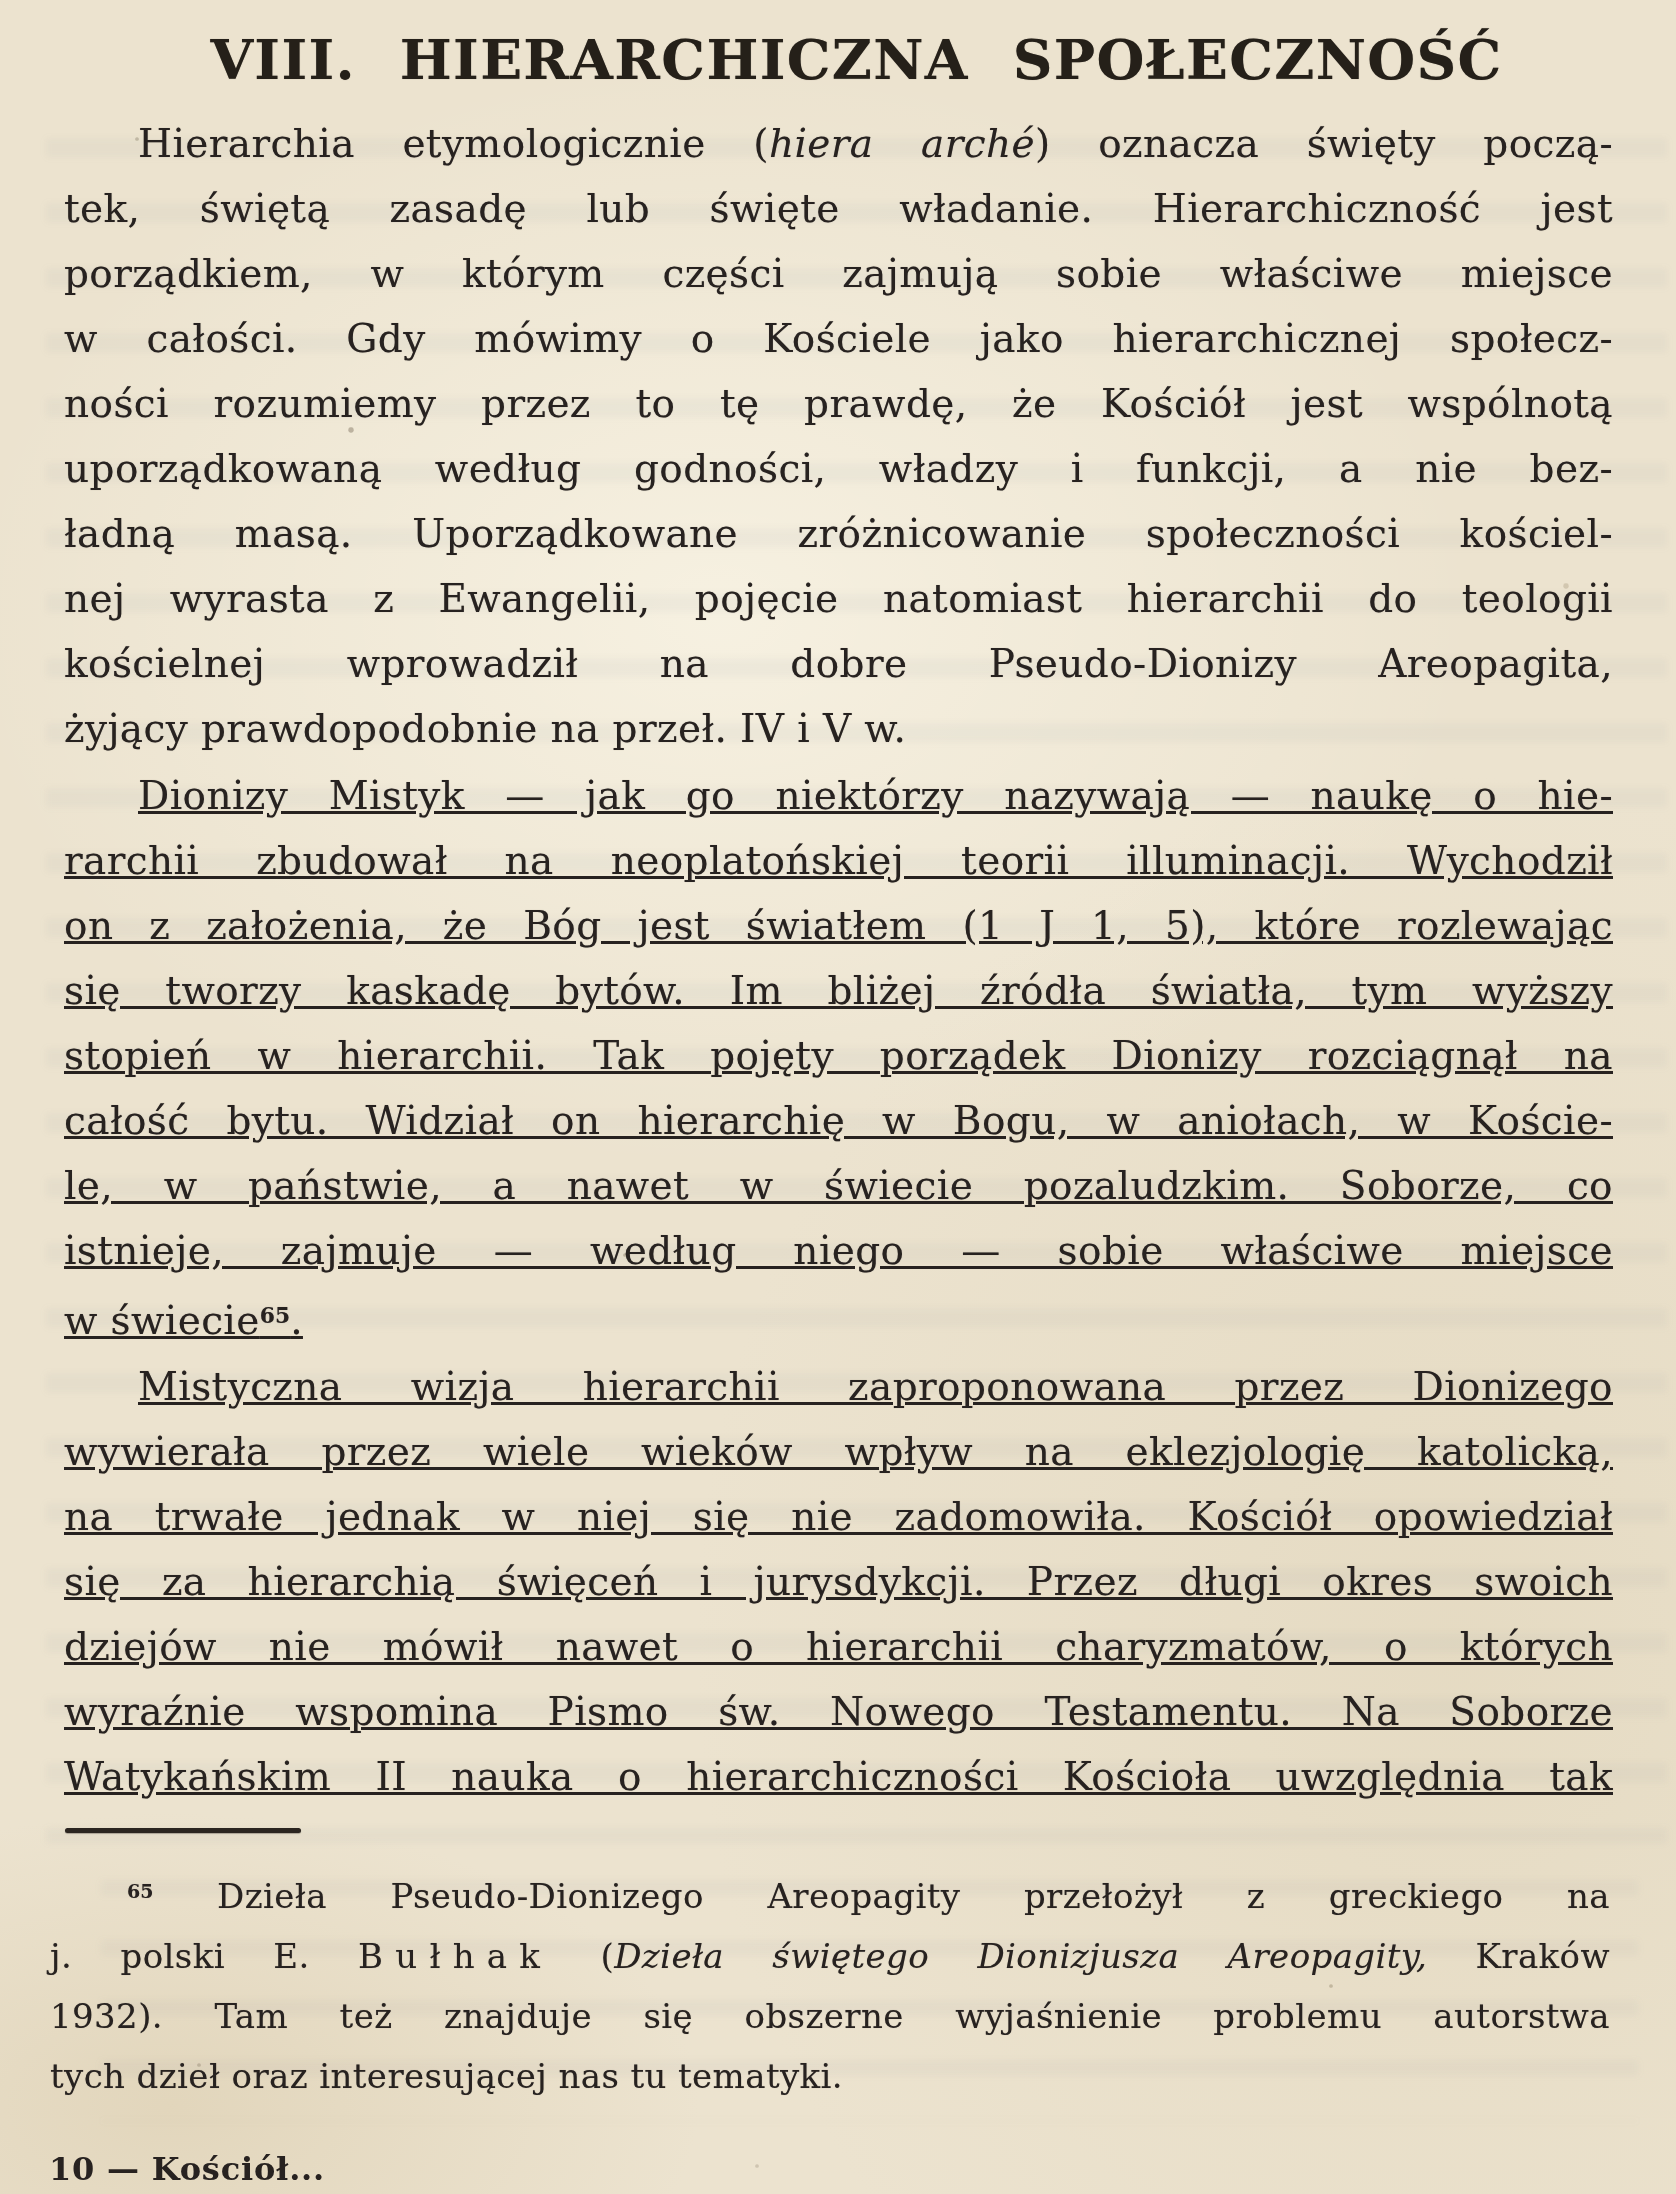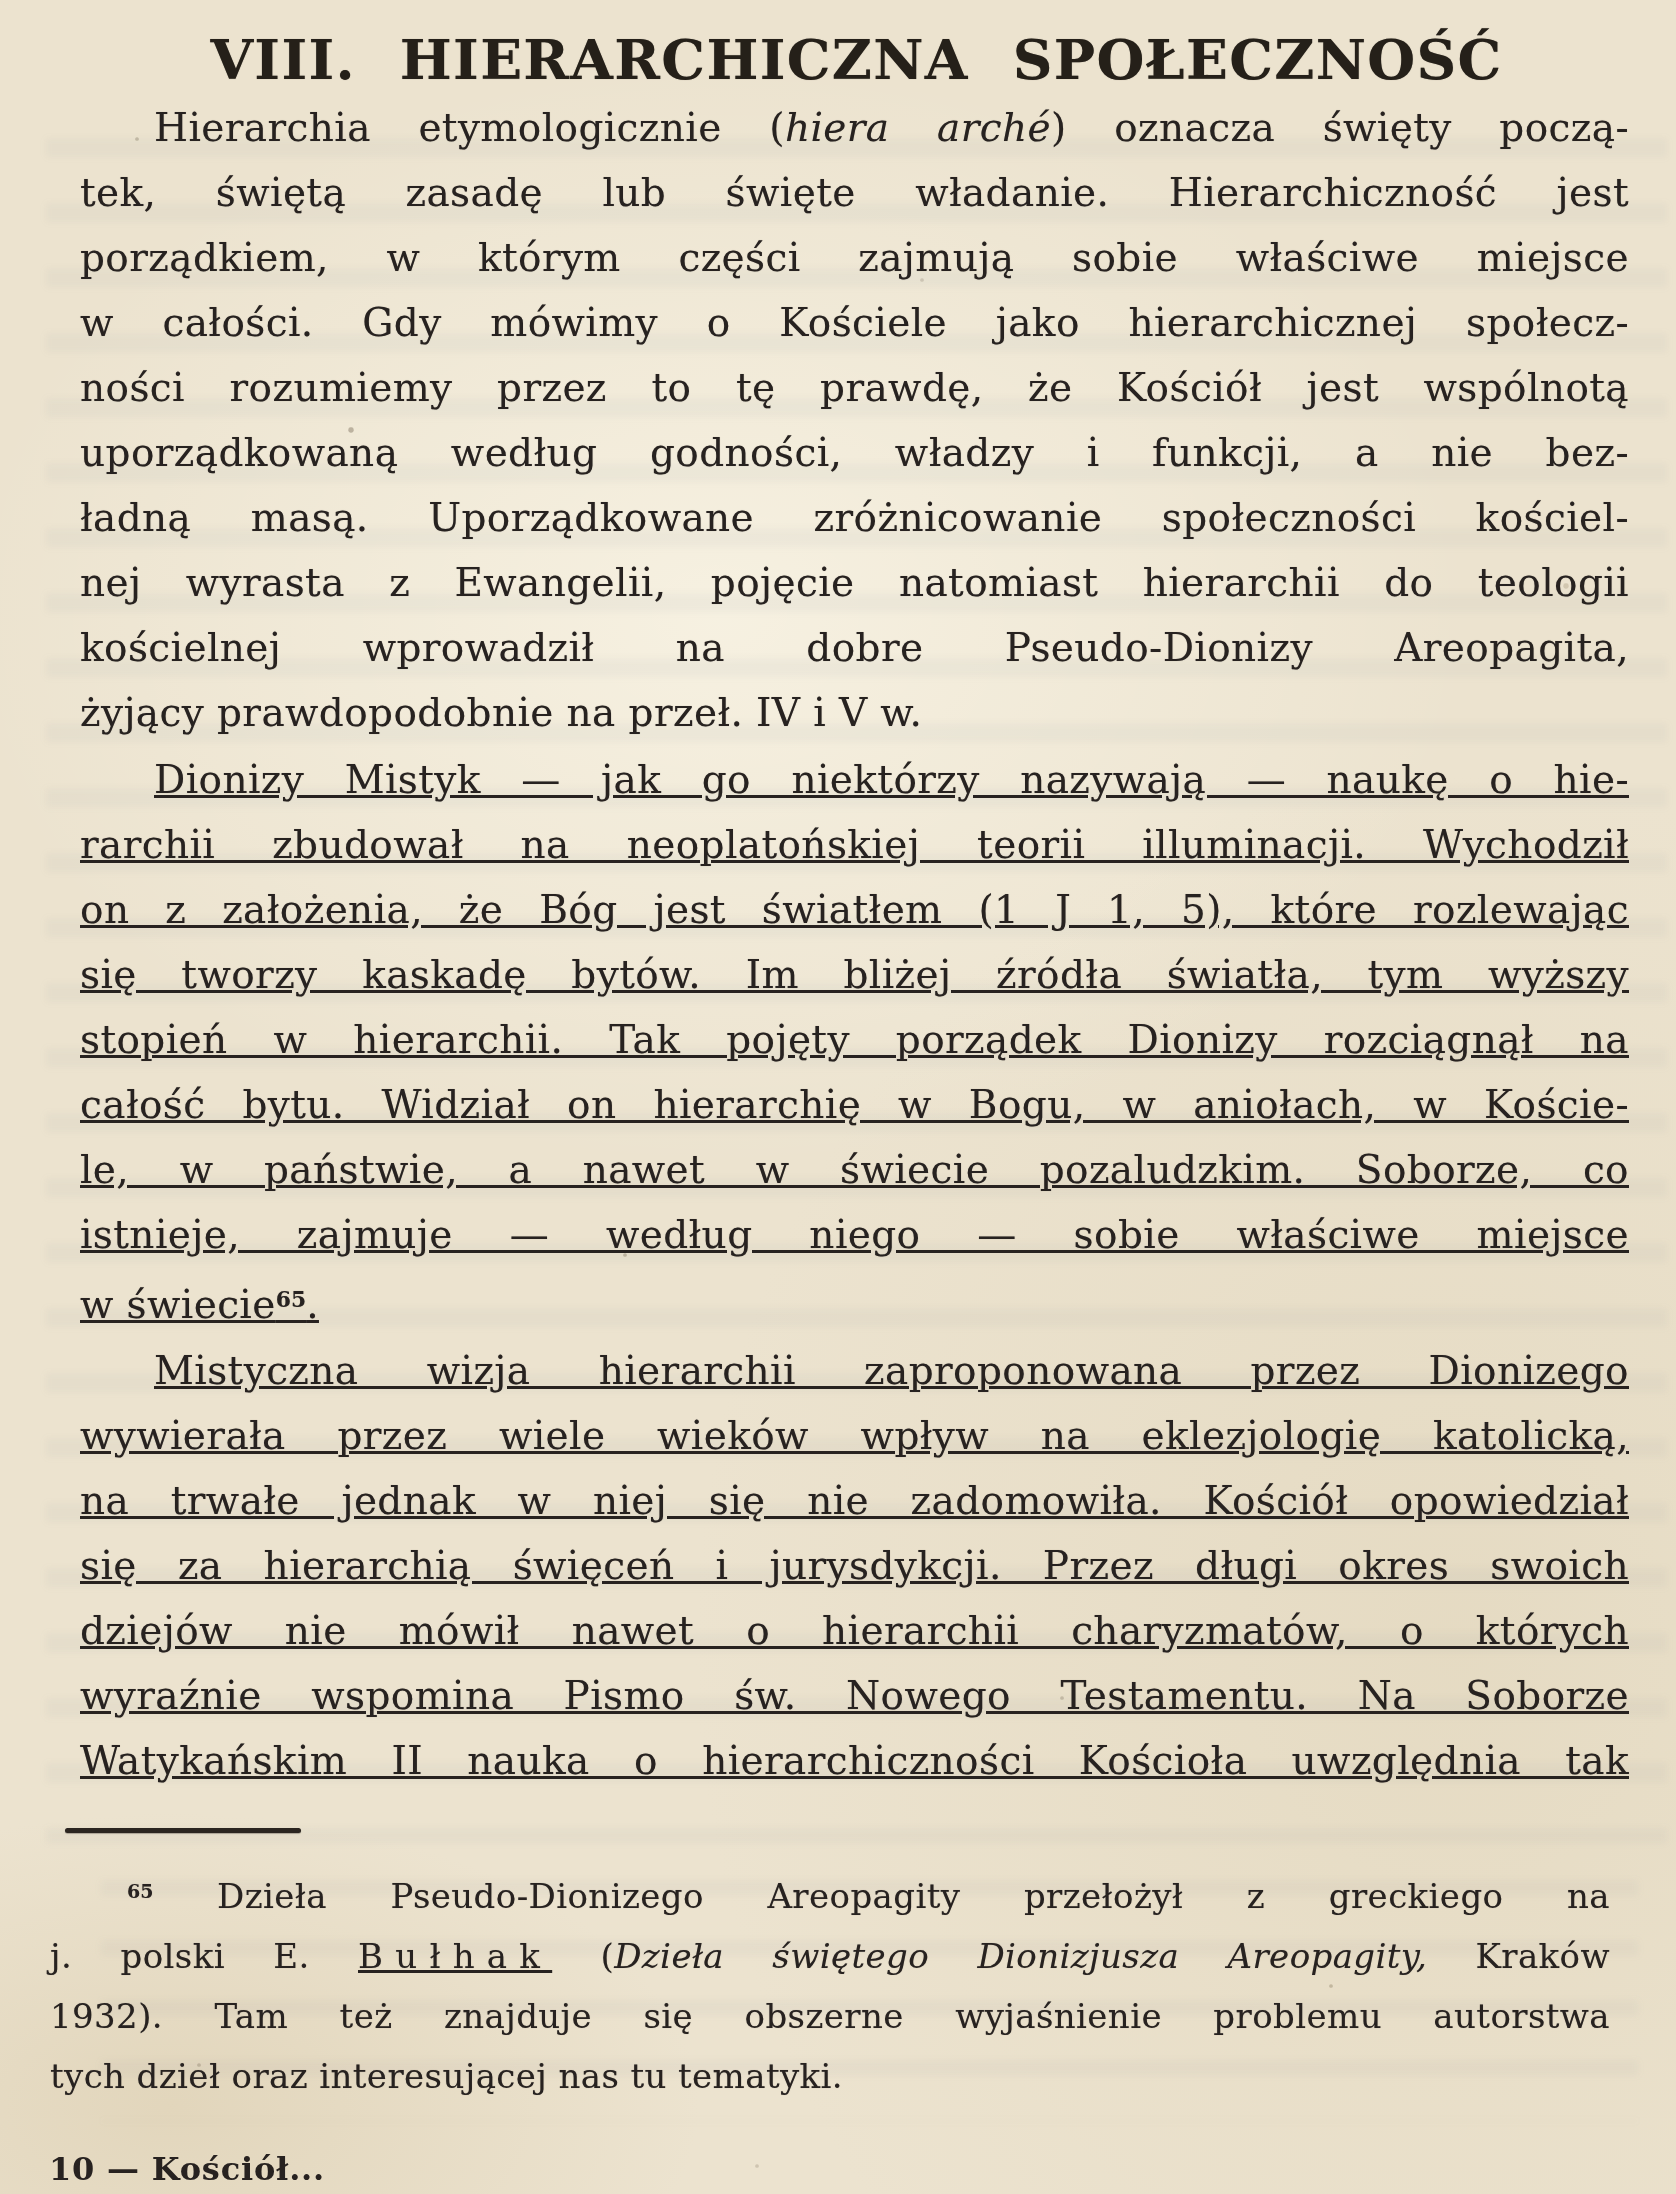--- a/index.html
+++ b/index.html
@@ -53,39 +53,38 @@
   }
   .title{
     position:absolute;top:32px;left:0;width:100%;margin:0;
     text-align:center;
     font-size:55px;font-weight:700;line-height:1;
     letter-spacing:1.3px;word-spacing:23.5px;
     color:#252019;
     text-shadow:0 0 0.8px rgba(37,32,25,.45);
   }
   .main{
-    position:absolute;left:64px;top:95px;width:1549px;
+    position:absolute;left:64px;top:111px;width:1549px;
     font-size:39px;line-height:65px;
     text-shadow:0 0 0.8px rgba(39,34,32,.4);
-    margin-left:16px;
   }
   .para + .para{margin-top:1.7px;text-decoration:underline;}
   .line{
     text-align:justify;
     -moz-text-align-last:justify;
     text-align-last:justify;
     letter-spacing:0.4px;
     white-space:normal;
   }
   .line.noju{text-align-last:left;-moz-text-align-last:left;}
   .indented .line:first-child{text-indent:74px;}
   .footnote .line:first-child{text-indent:77px;}
   .sup{font-size:.56em;vertical-align:.5em;letter-spacing:0;font-weight:700;}
   .it{font-style:italic;}
-  .sp{letter-spacing:.36em;text-decoration:underline;}
+  .sp{letter-spacing:.36em;}
   .rule{
     position:absolute;left:65px;top:1828px;width:236px;height:5px;
     background:#2b2520;border-radius:2.5px;
     box-shadow:0 0.8px 0.8px rgba(43,37,32,.4);
   }
   .footnote{
     position:absolute;left:50px;top:1861px;width:1560px;
     font-size:34px;line-height:60px;
     text-shadow:0 0 0.8px rgba(39,34,32,.35);
   }

